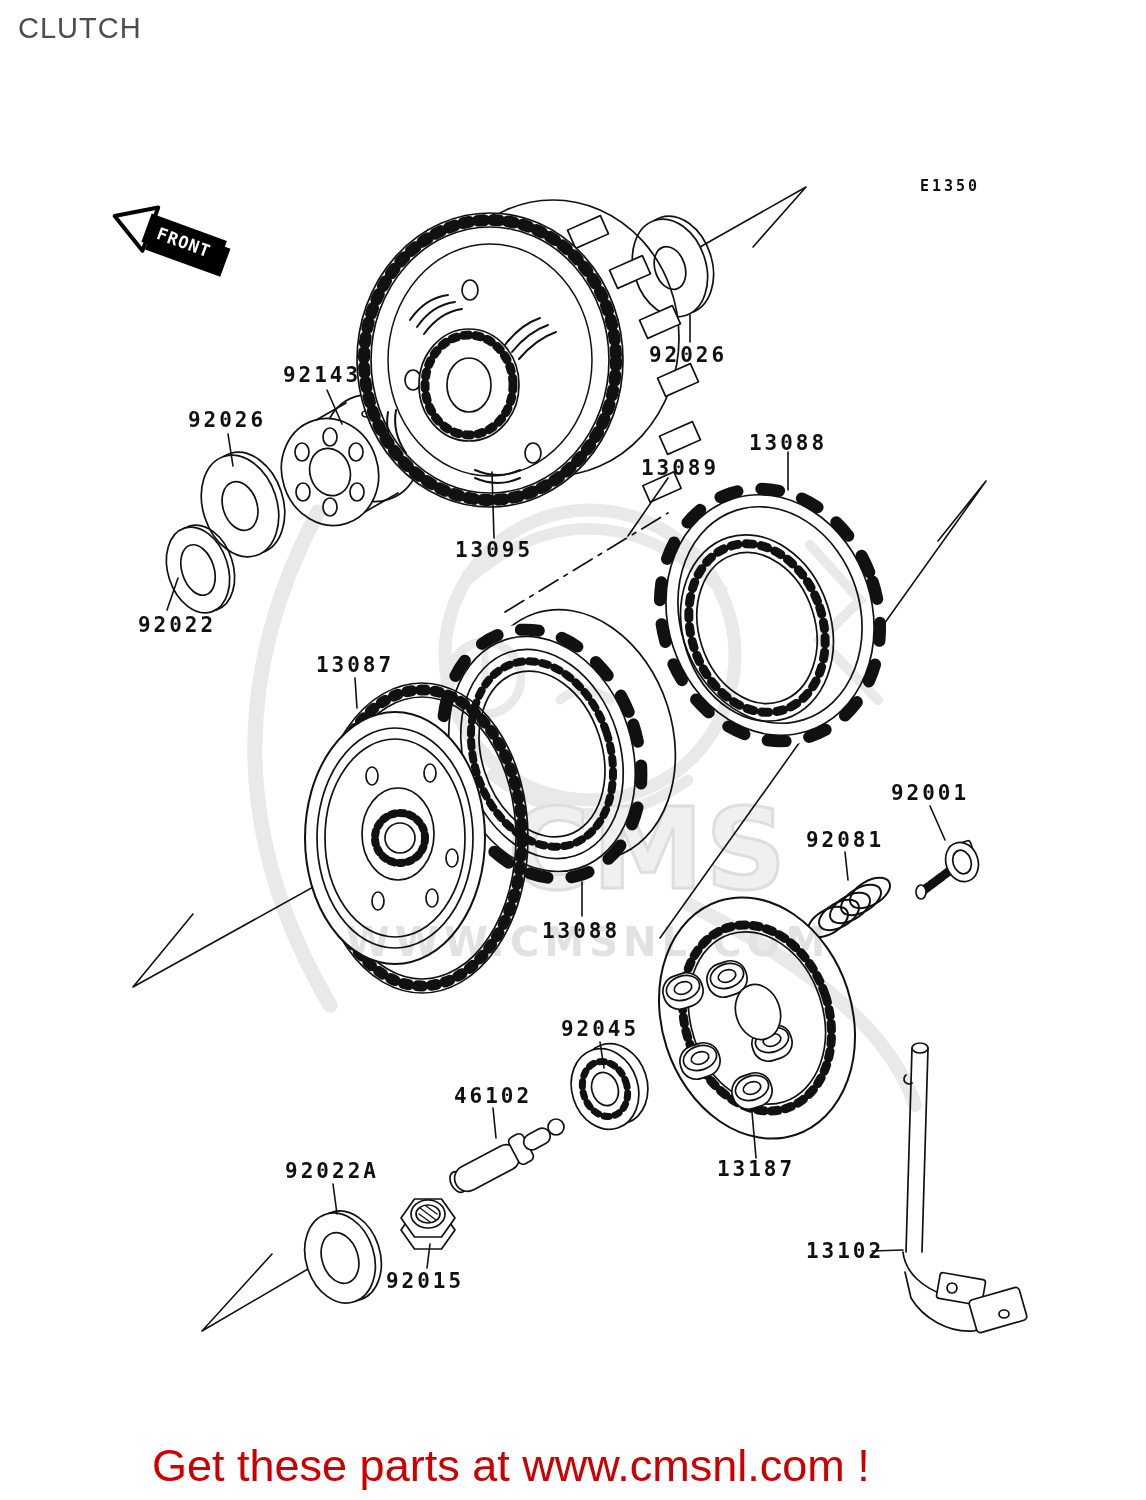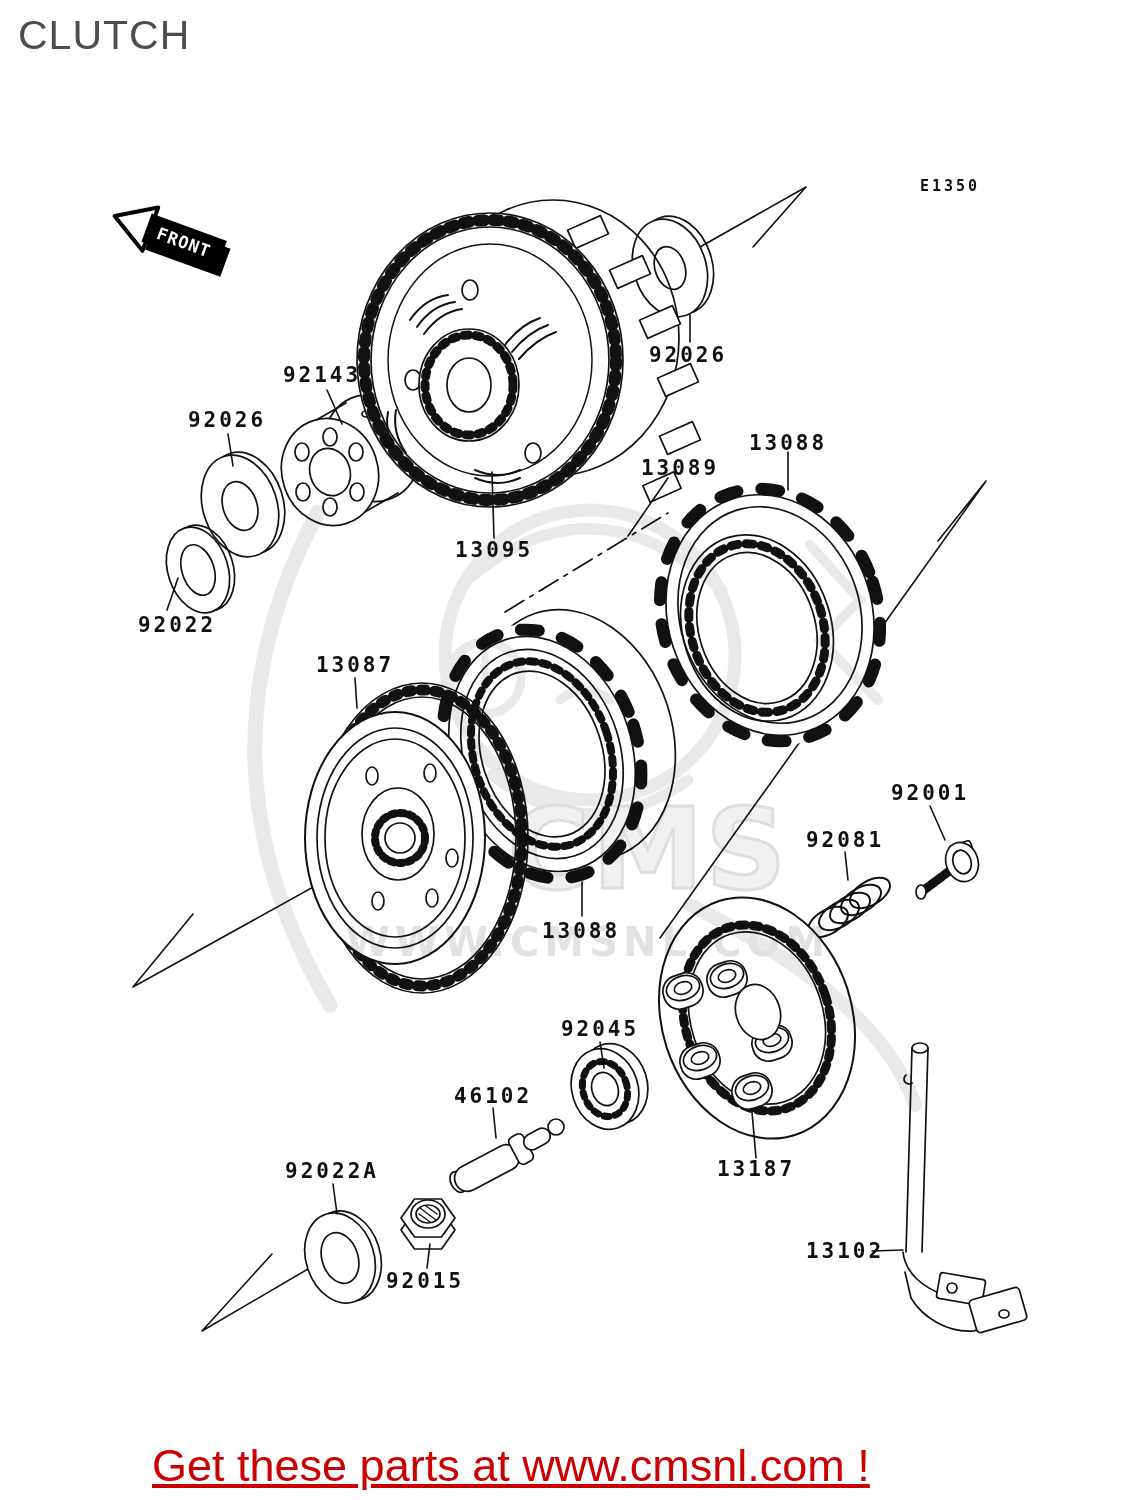--- a/index.html
+++ b/index.html
@@ -1,19 +1,19 @@
 <!DOCTYPE html>
 <html><head>
 <meta charset="utf-8">
 <style>
   html,body{margin:0;padding:0;background:#fff;}
   .page{position:relative;width:1146px;height:1500px;background:#ffffff;overflow:hidden;
         font-family:"Liberation Sans",sans-serif;}
-  .title{position:absolute;left:18px;top:12px;font-size:41px;letter-spacing:1px;color:#4d4d4d;}
-  .footer{position:absolute;left:152px;top:1440px;font-size:45px;color:#cc0000;white-space:nowrap;text-decoration:underline;}
+  .title{position:absolute;left:18px;top:12px;font-size:29px;letter-spacing:1px;color:#4d4d4d;}
+  .footer{position:absolute;left:152px;top:1440px;font-size:45px;color:#cc0000;white-space:nowrap;}
   svg.art{position:absolute;left:0;top:0;}
   svg.wm{position:absolute;left:0;top:0;mix-blend-mode:multiply;pointer-events:none;}
   .plabel{font-family:"DejaVu Sans Mono",monospace;font-weight:bold;font-size:21px;
           letter-spacing:3px;fill:#111;}
   .ecode{font-family:"DejaVu Sans Mono",monospace;font-weight:bold;font-size:15px;
          letter-spacing:3px;fill:#111;}
   .front-text{font-family:"DejaVu Sans Mono",monospace;font-weight:bold;font-size:17px;
               letter-spacing:1px;fill:#ffffff;}
   .wm-brand{font-family:"DejaVu Sans",sans-serif;font-weight:bold;font-size:112px;letter-spacing:2px;}
   .wm-url{font-family:"DejaVu Sans",sans-serif;font-weight:bold;font-size:40px;letter-spacing:5px;}

